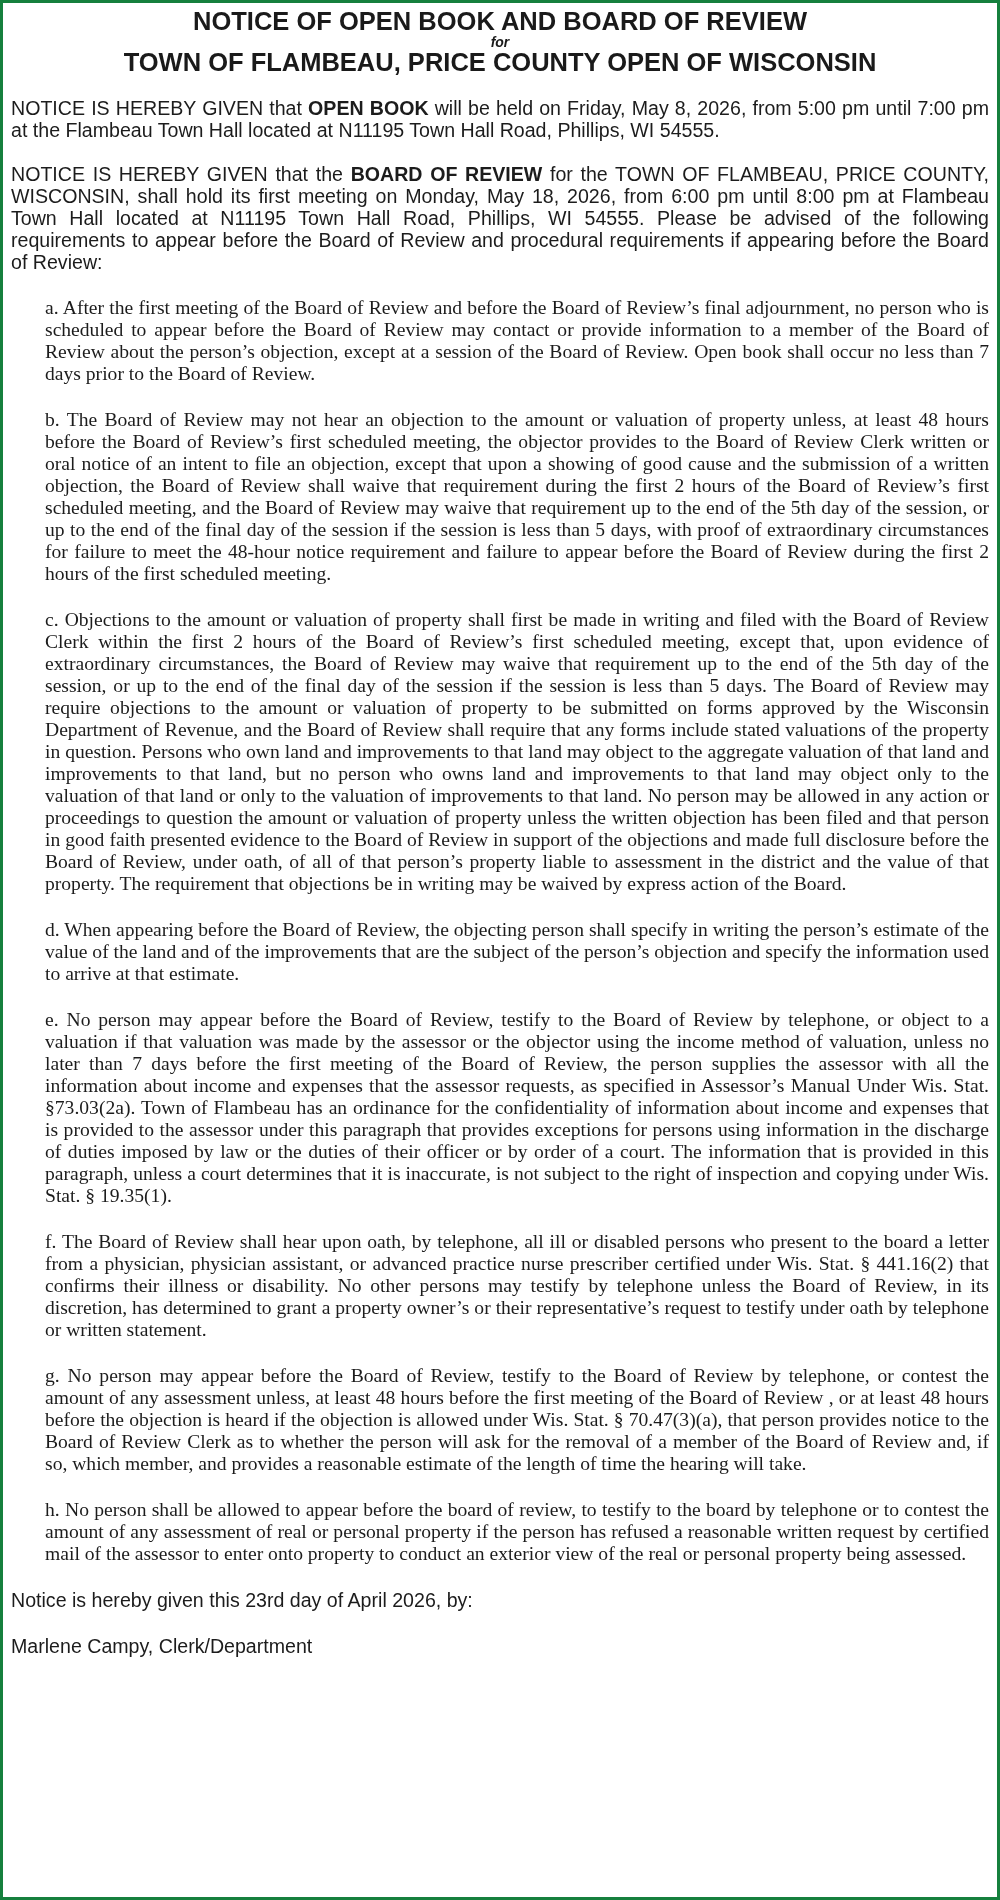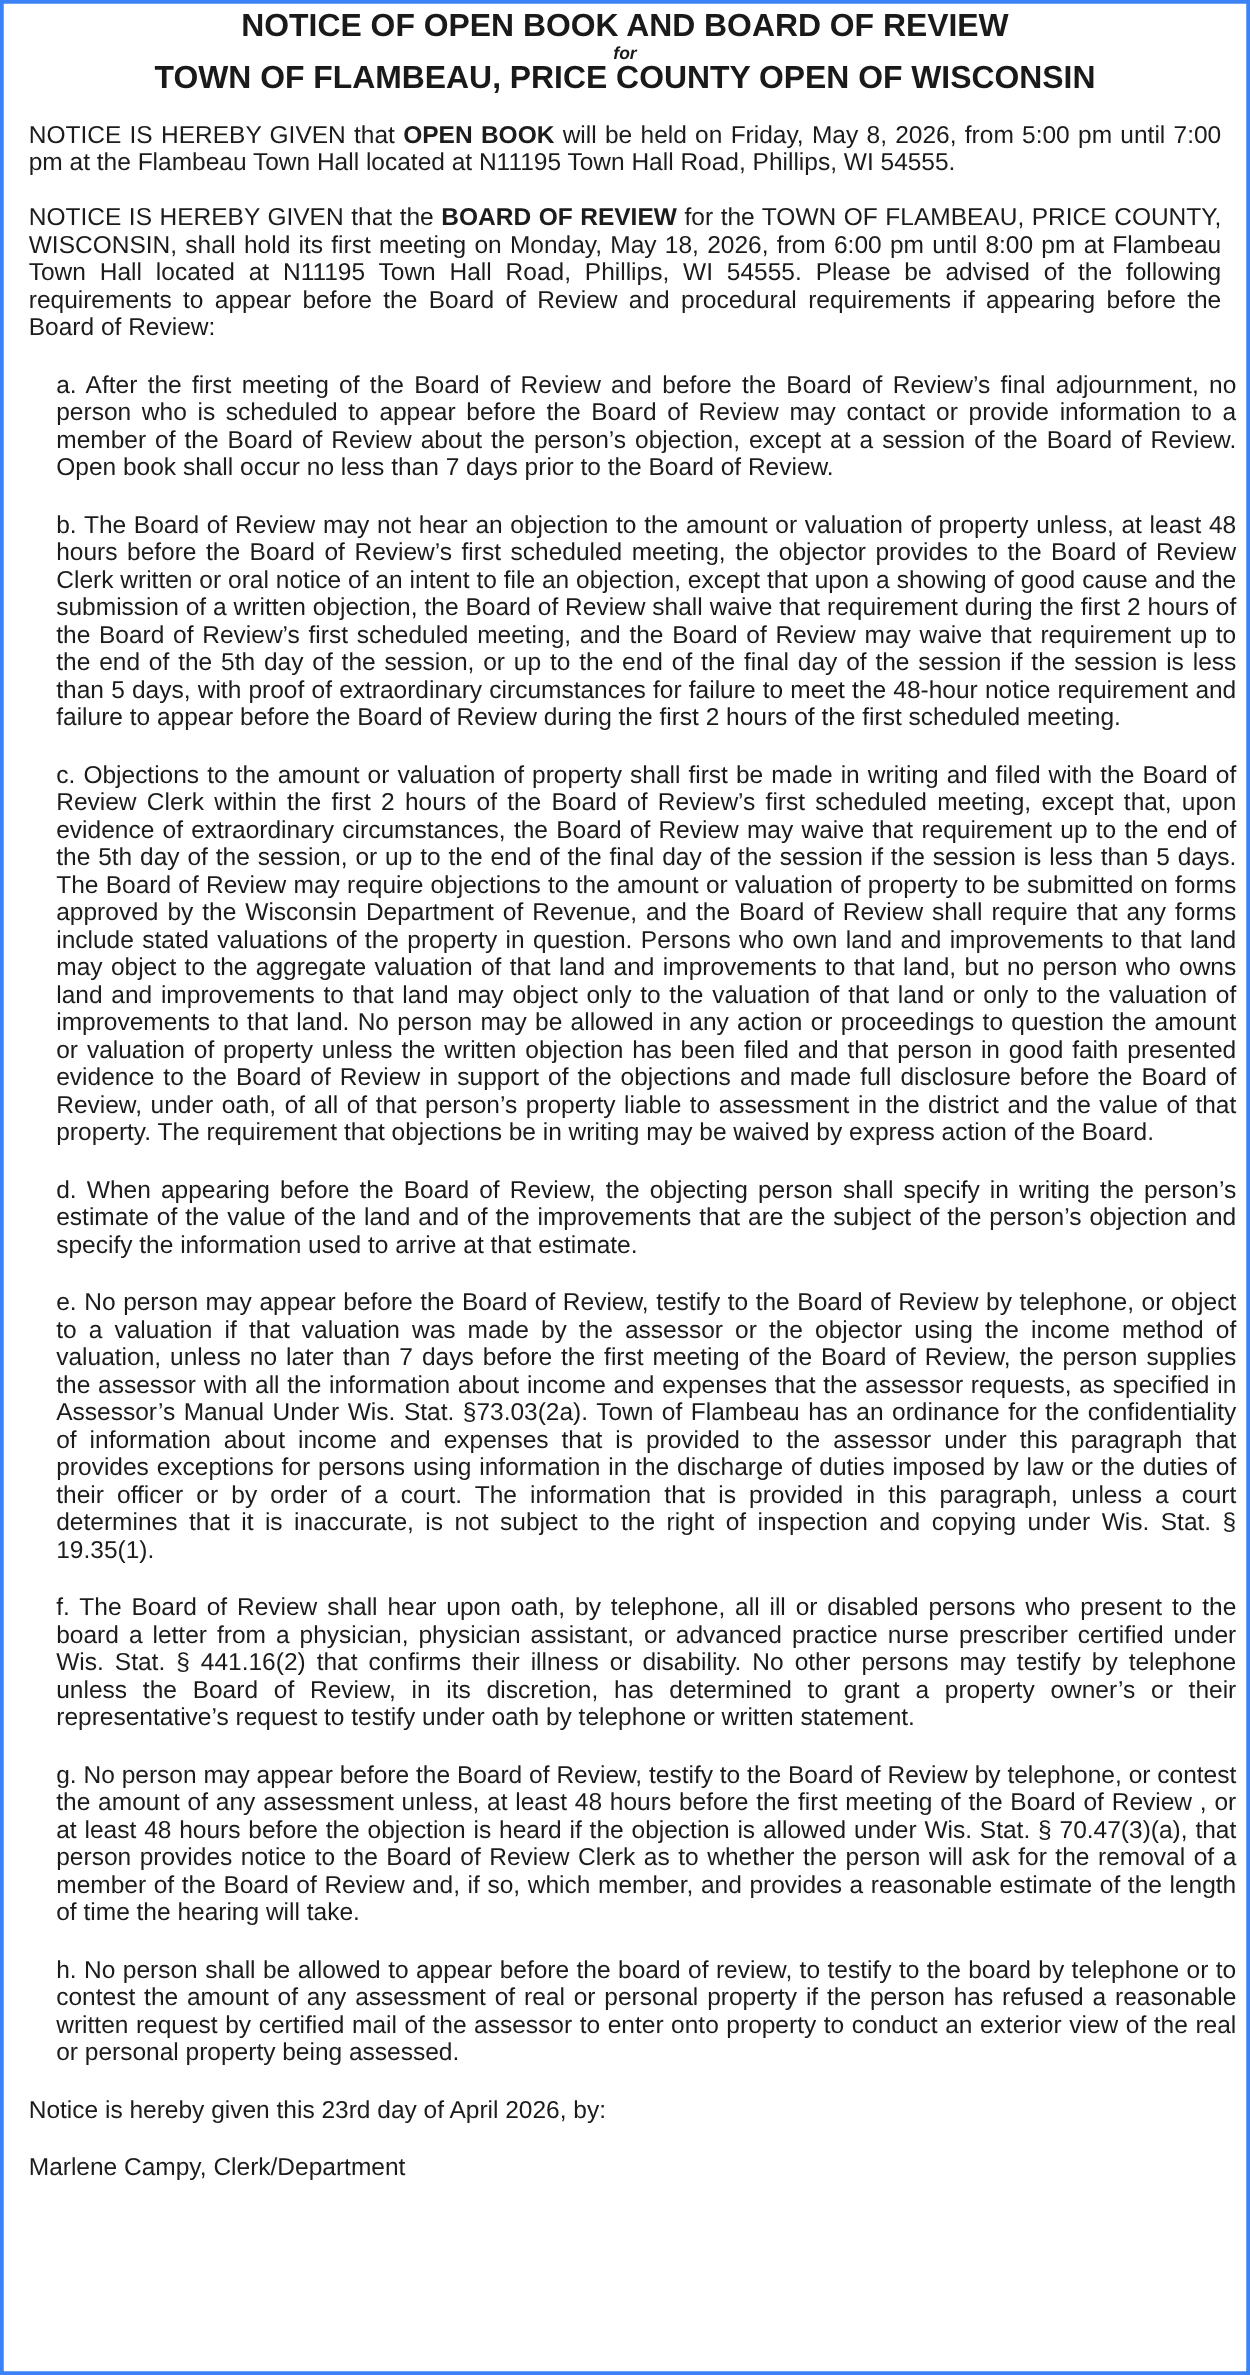--- a/index.html
+++ b/index.html
@@ -2,21 +2,21 @@
 <html><head>
 <meta charset="utf-8">
 <style>
   html, body { margin: 0; padding: 0; background: #ffffff; }
   body { width: 1000px; height: 1900px; overflow: hidden; }
   .page {
     position: relative;
     box-sizing: border-box;
     width: 1000px;
     height: 1900px;
-    border: 3px solid #3b82f6;
+    border: 3px solid #15803d;
     background: #ffffff;
     color: #1c1c1c;
     font-family: "Liberation Sans", sans-serif;
     padding: 6px 8px 0 8px;
   }
   .heading {
     text-align: center;
     font-weight: bold;
     color: #1a1a1a;
     margin: 0;
@@ -29,25 +29,25 @@
   .heading .line2 {
     display: block;
     font-size: 14px;
     line-height: 16px;
     font-style: italic;
   }
   .body-text {
     font-size: 19.6px;
     line-height: 22px;
     text-align: justify;
-    margin: 12px;
+    margin: 0;
   }
   .intro { margin-top: 22px; }
   .intro2 { margin-top: 22px; }
-  .items { margin-top: 24px; }
+  .items { margin-top: 24px; font-family: Liberation Serif, serif; }
   .item {
     padding-left: 34px;
     margin: 0 0 24px 0;
   }
   .item .label { }
   b { font-weight: bold; }
   .notice-line { margin-top: 2px; }
   .signature { margin-top: 24px; text-align: left; }
   .code {
     text-align: right;

